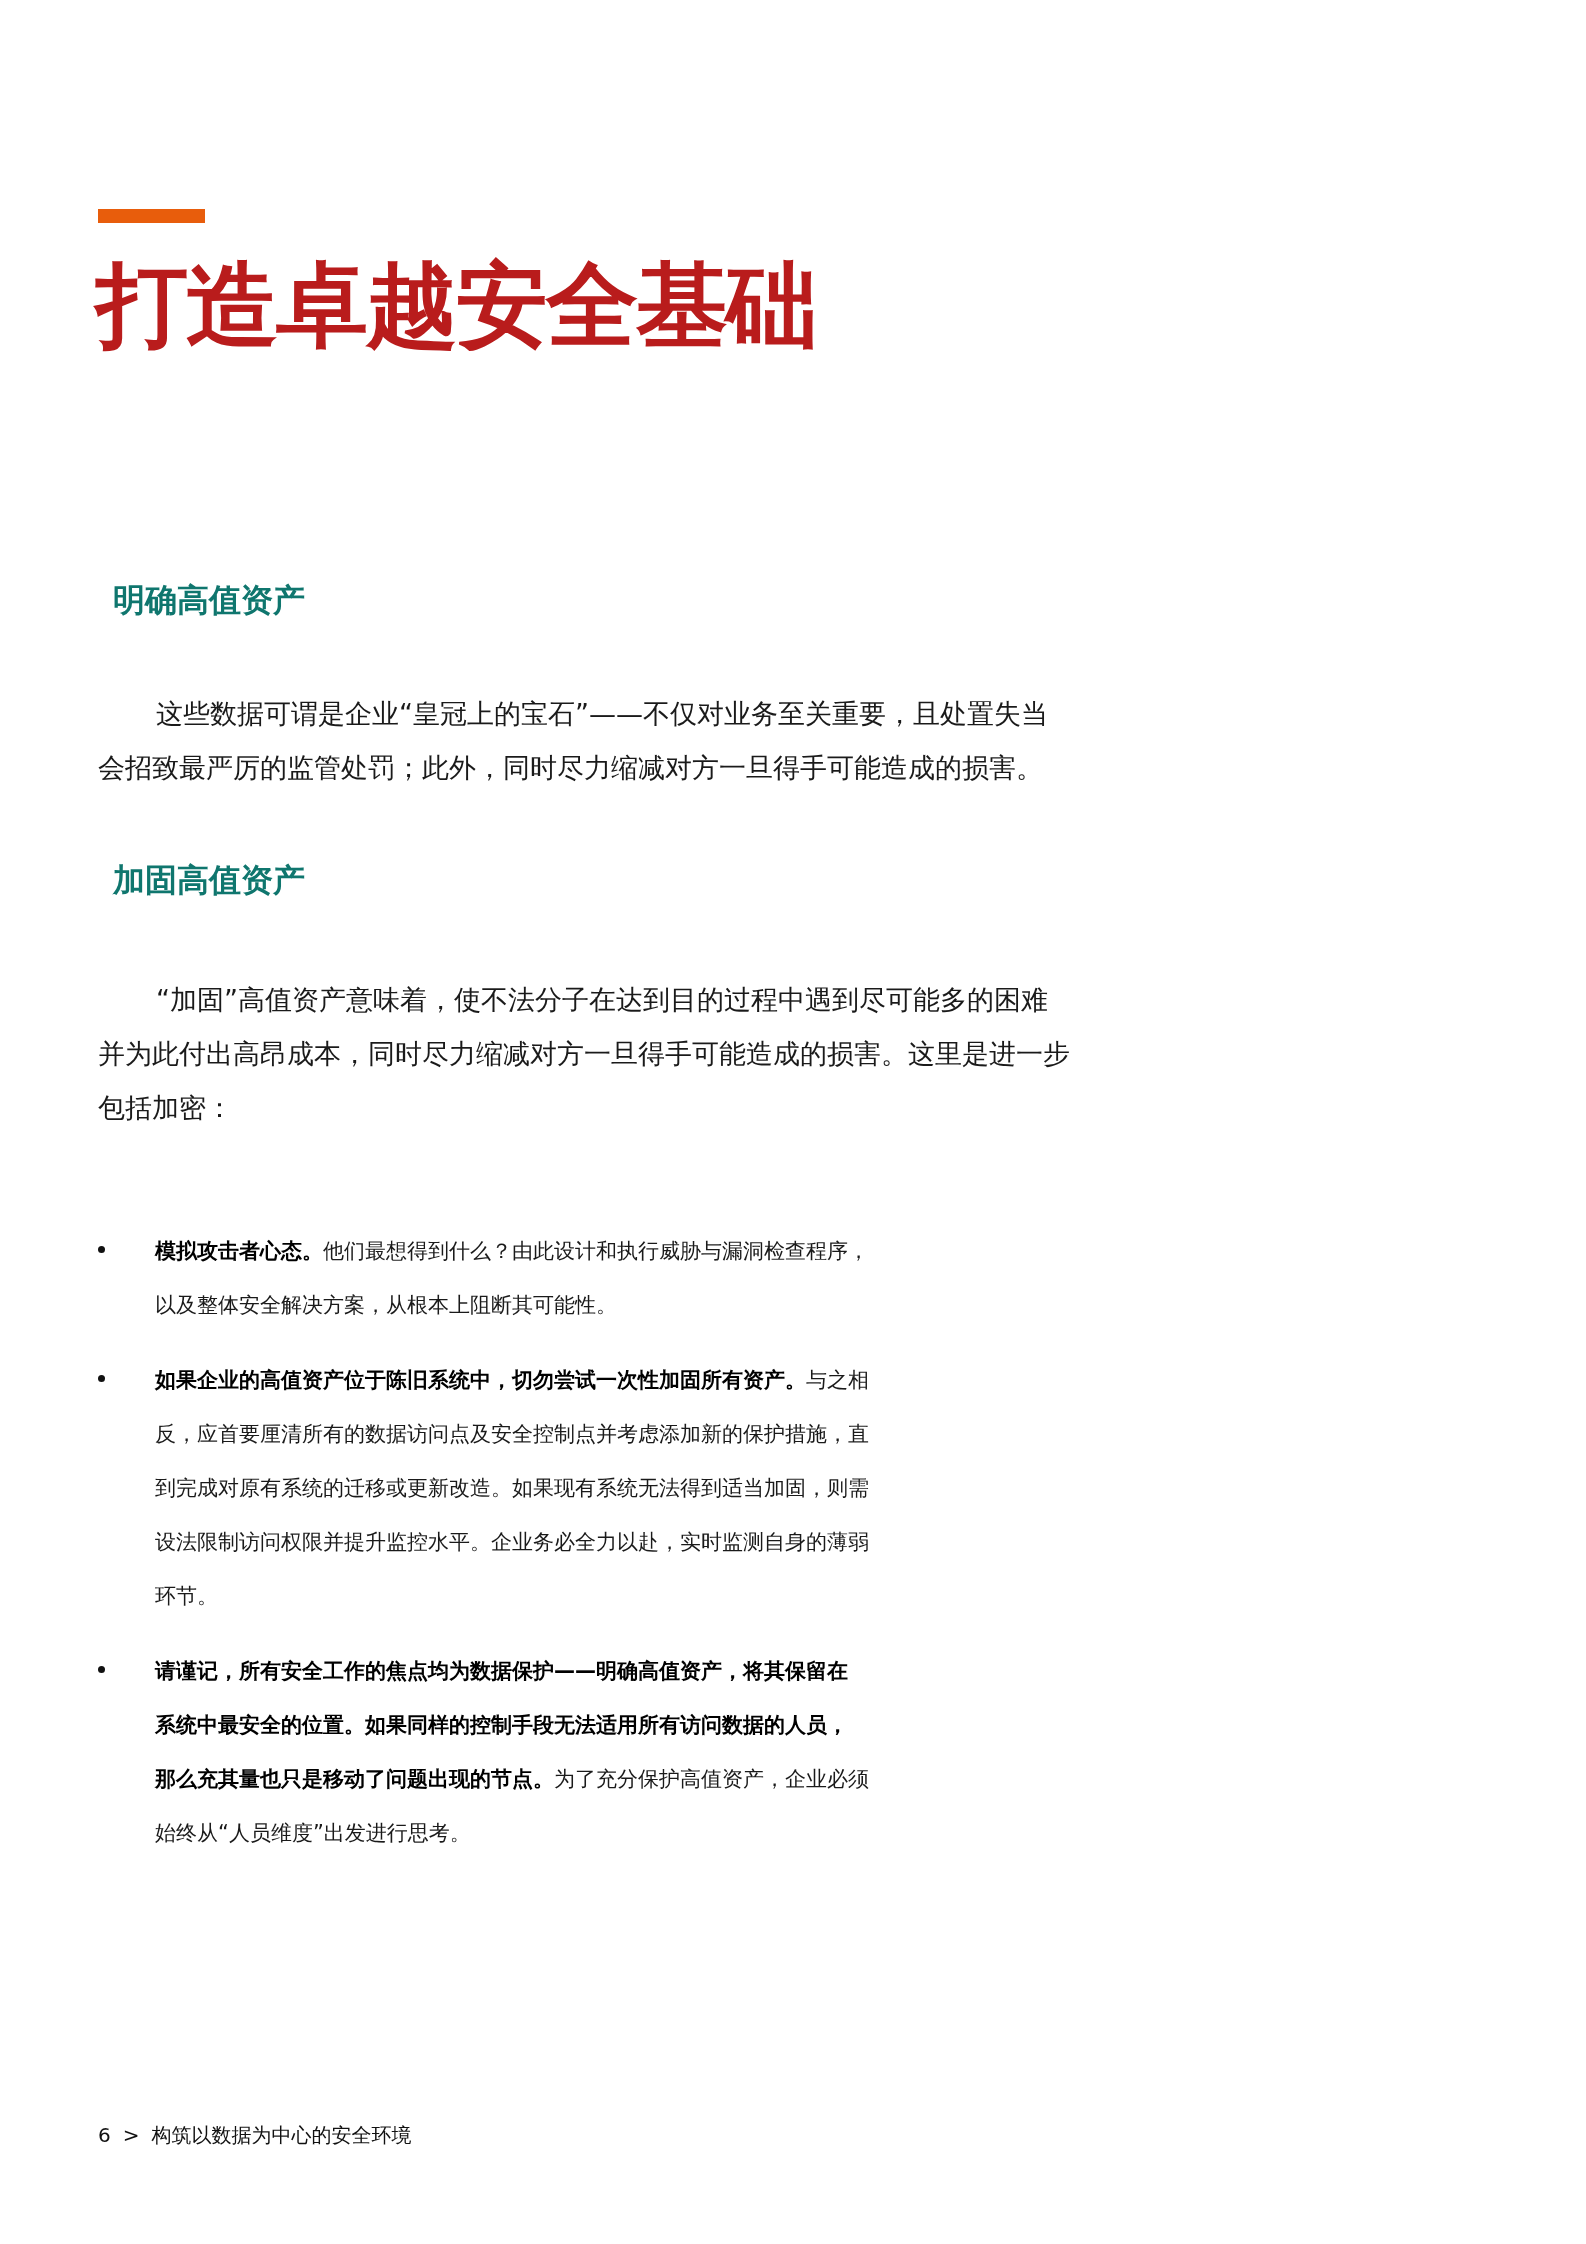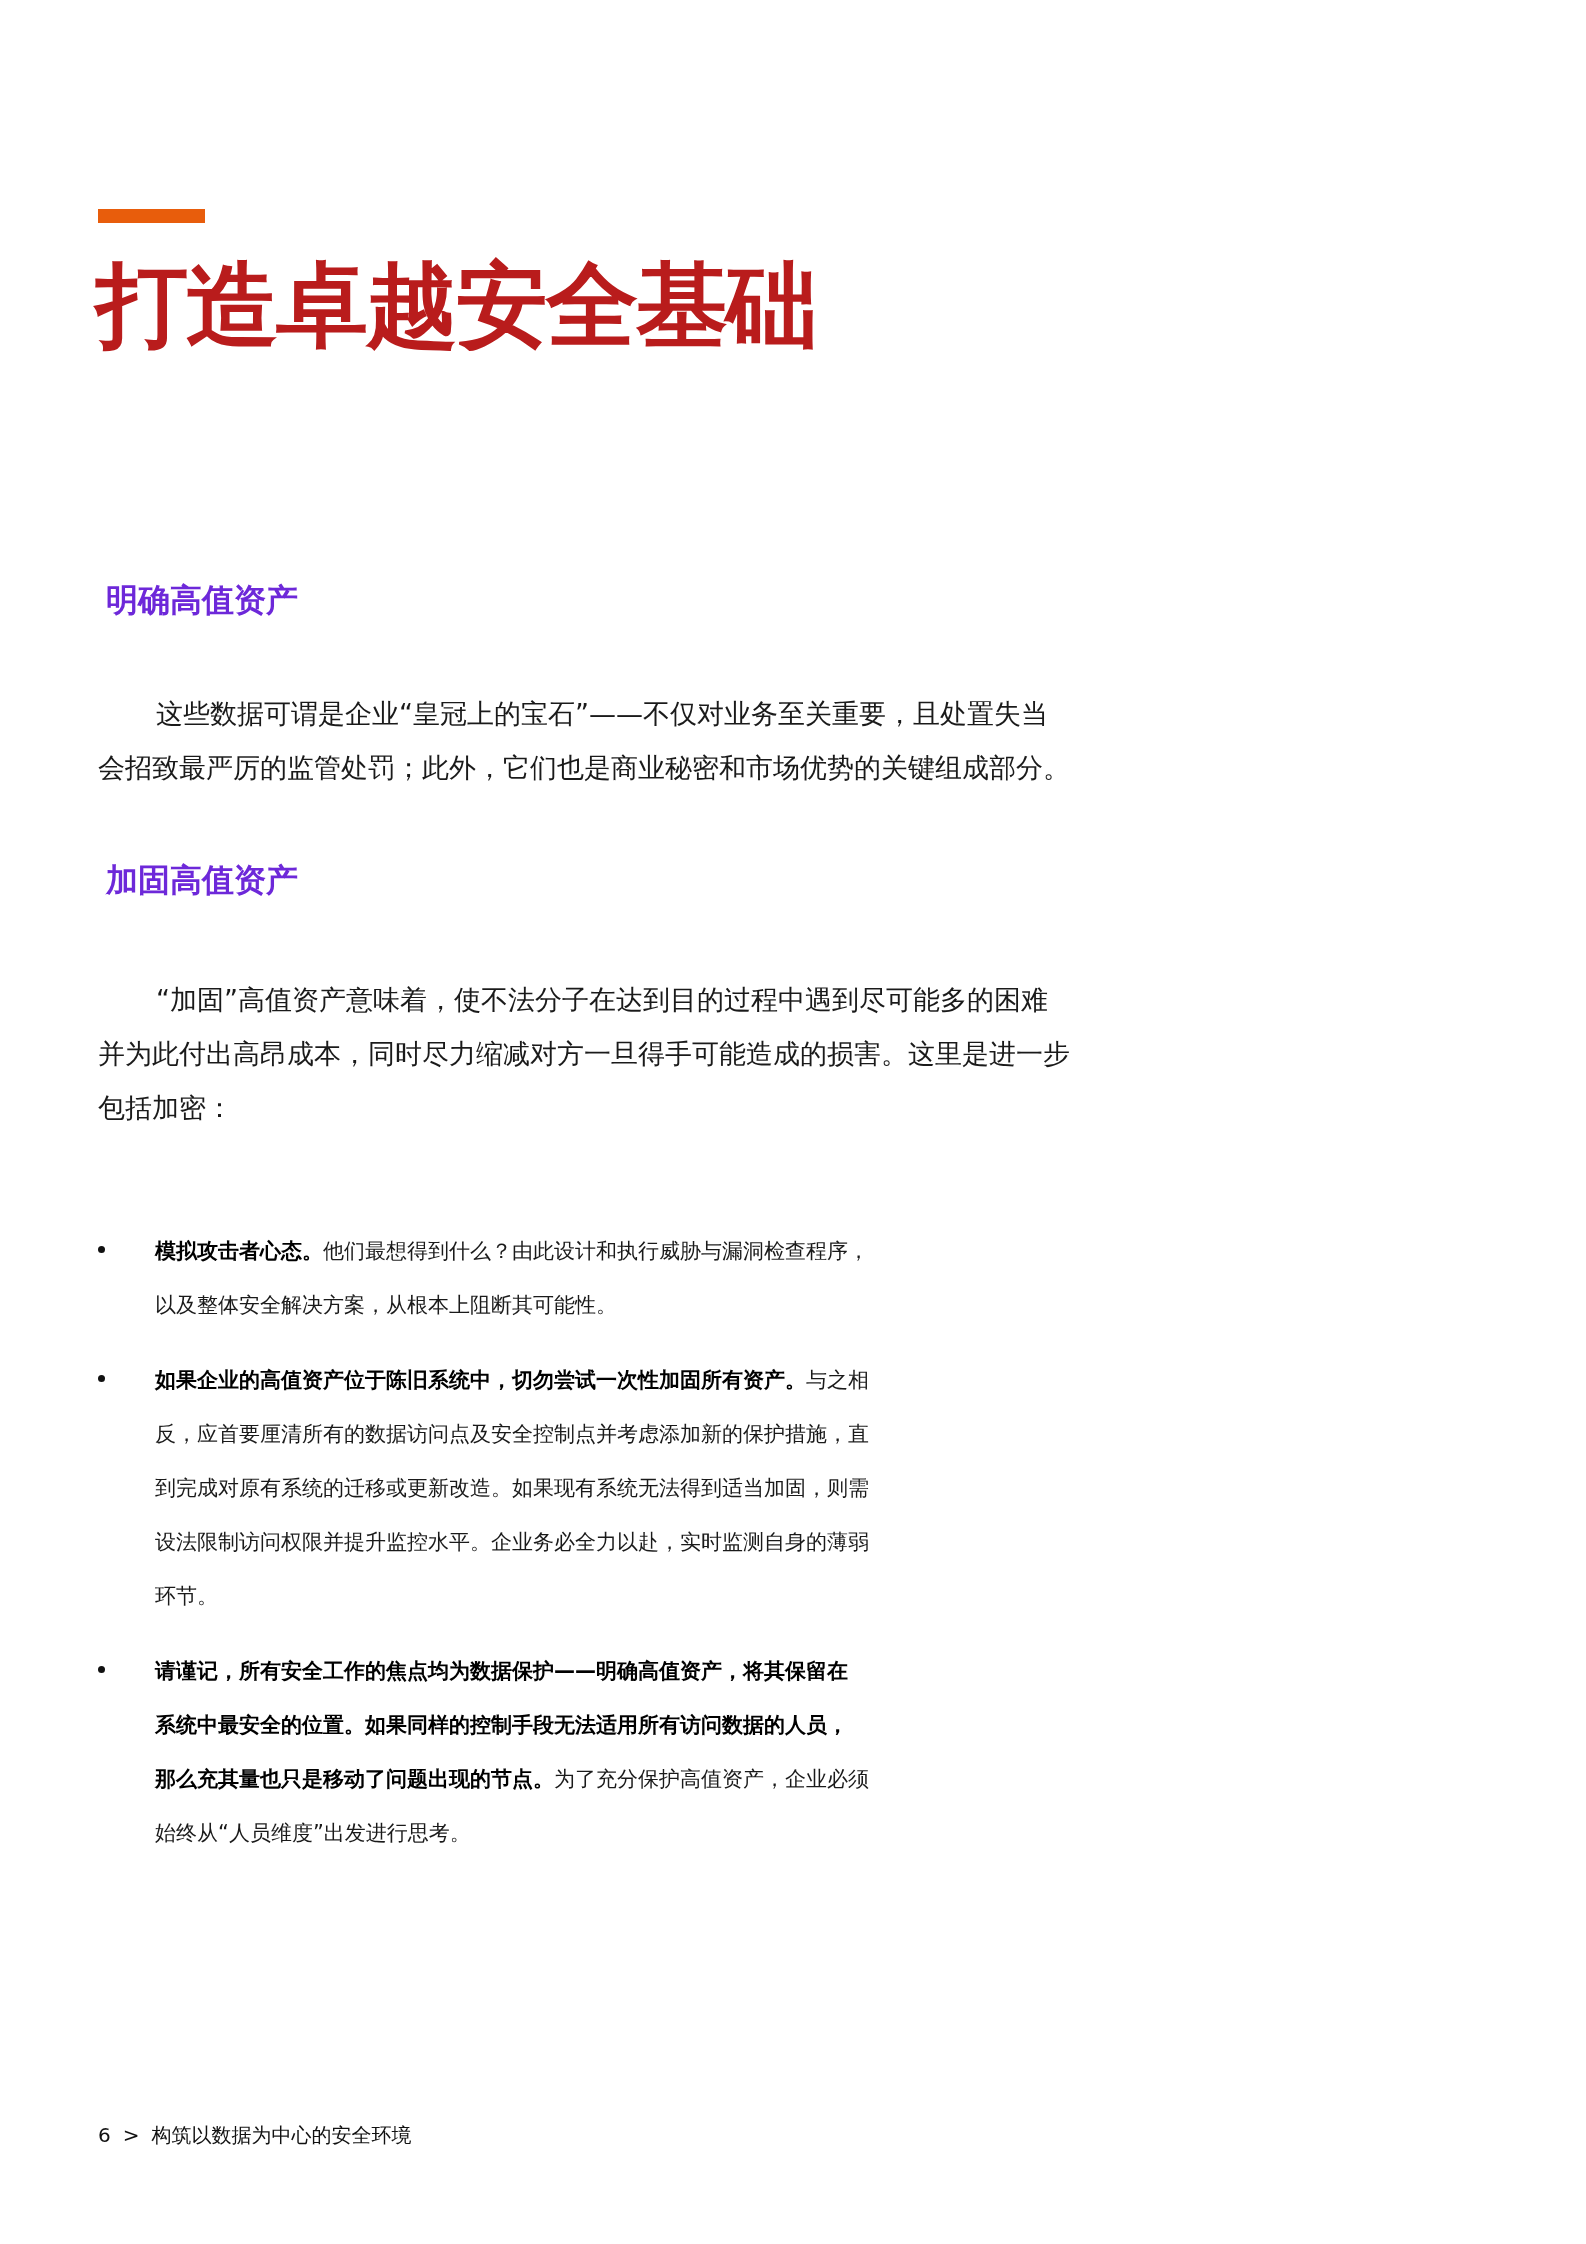--- a/index.html
+++ b/index.html
@@ -2,22 +2,22 @@
 <html><head>
 <meta charset="utf-8">
 <style>
   html, body { margin: 0; padding: 0; background: #ffffff; }
   body { width: 1586px; height: 2244px; position: relative; overflow: hidden;
          font-family: "DejaVu Sans", "Liberation Sans", sans-serif; color: #1a1a1a; }
   .accent-bar { position: absolute; left: 98px; top: 209px; width: 107px; height: 14px; }
   .page-title { position: absolute; left: 96px; top: 246px; margin: 0;
                 font-size: 92px; line-height: 120px; font-weight: 900; color: #b91c1c;
                 letter-spacing: -2px; white-space: nowrap; }
-  .section-heading { position: absolute; left: 106px; margin: 0; font-size: 32px;
-                     line-height: 40px; font-weight: 700; color: #6d28d9; white-space: nowrap; }
+  .section-heading { position: absolute; left: 113px; margin: 0; font-size: 32px;
+                     line-height: 40px; font-weight: 700; color: #0f766e; white-space: nowrap; }
   .para { position: absolute; left: 98px; width: 1060px; margin: 0; font-size: 27px; }
   .line { display: block; height: 54px; line-height: 54px; white-space: nowrap; }
   .indent { padding-left: 58px; }
   .bullet-list { position: absolute; left: 98px; top: 1224px; width: 1060px; margin: 0; padding: 0; list-style: none; font-size: 21px; }
   .bullet-item { position: relative; padding-left: 57px; margin: 0 0 21px 0; }
   .bullet-dot { position: absolute; left: 0; top: 22px; width: 7px; height: 7px; border-radius: 50%; background: #111; }
   .b { font-weight: 700; color: #000; }
   .footer { position: absolute; left: 98px; top: 2121px; font-size: 20px; line-height: 28px; color: #111; white-space: nowrap; }
   .footer span { display: inline-block; }
   .footer .sep { margin: 0 12px; }
@@ -25,21 +25,21 @@
 </head>
 <body>
 
 <div class="accent-bar" style="background: rgb(232, 93, 12);"></div>
 
 <h1 class="page-title">打造卓越安全基础</h1>
 
 <h2 class="section-heading" style="top:580px">明确高值资产</h2>
 <p class="para" style="top:687px">
   <span class="line indent">这些数据可谓是企业“皇冠上的宝石”——不仅对业务至关重要，且处置失当</span>
-  <span class="line">会招致最严厉的监管处罚；此外，它们也是商业秘密和市场优势的关键组成部分。</span>
+  <span class="line">会招致最严厉的监管处罚；此外，同时尽力缩减对方一旦得手可能造成的损害。</span>
 </p>
 
 <h2 class="section-heading" style="top:860px">加固高值资产</h2>
 <p class="para" style="top:973px">
   <span class="line indent">“加固”高值资产意味着，使不法分子在达到目的过程中遇到尽可能多的困难</span>
   <span class="line">并为此付出高昂成本，同时尽力缩减对方一旦得手可能造成的损害。这里是进一步</span>
   <span class="line">包括加密：</span>
 </p>
 
 <ul class="bullet-list">

